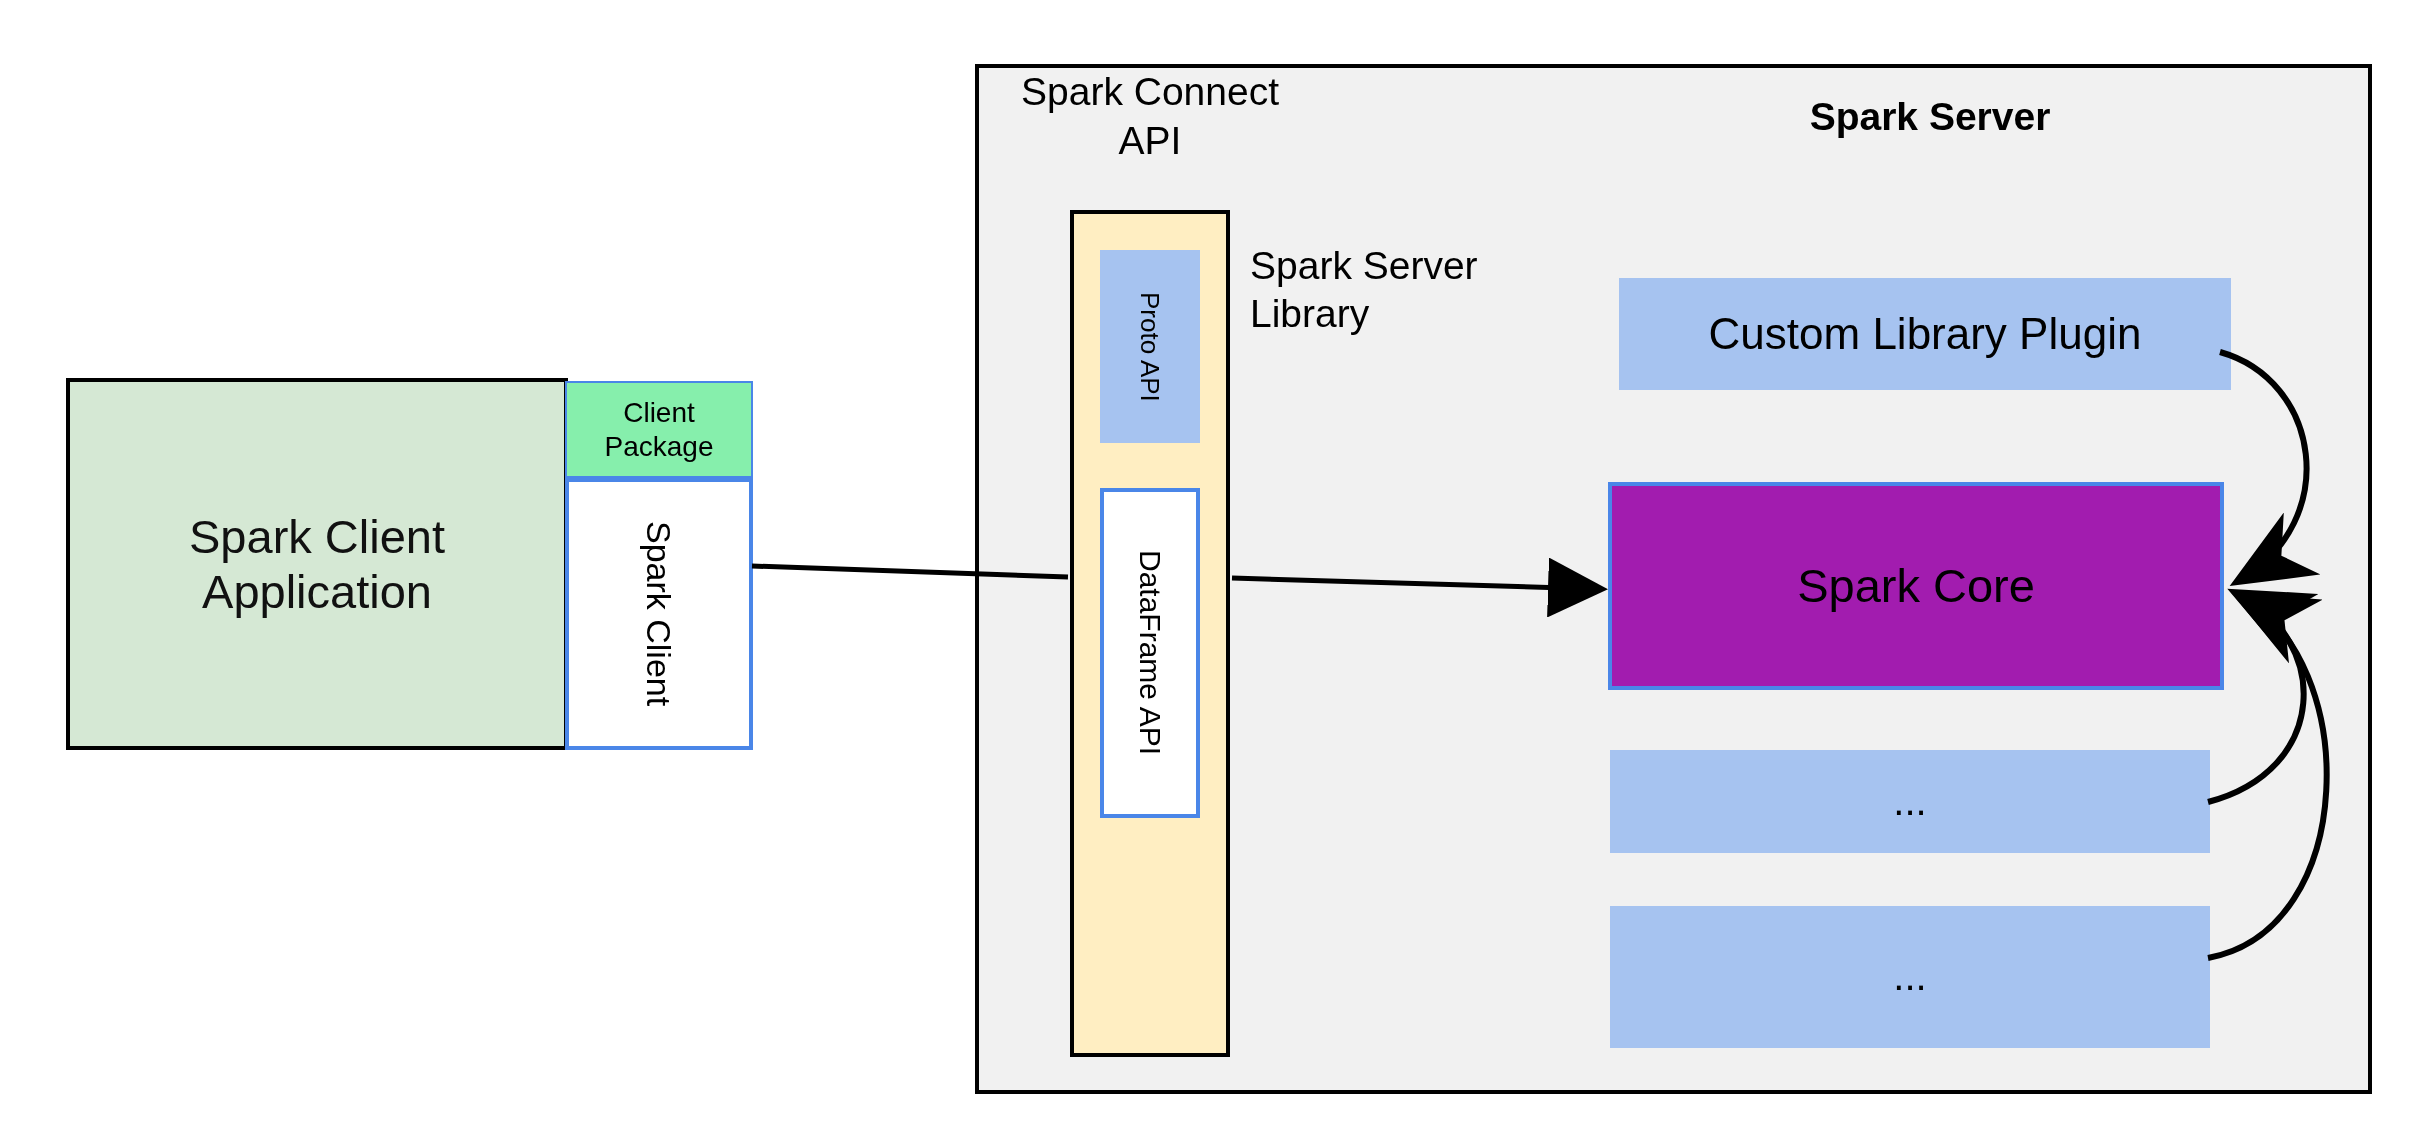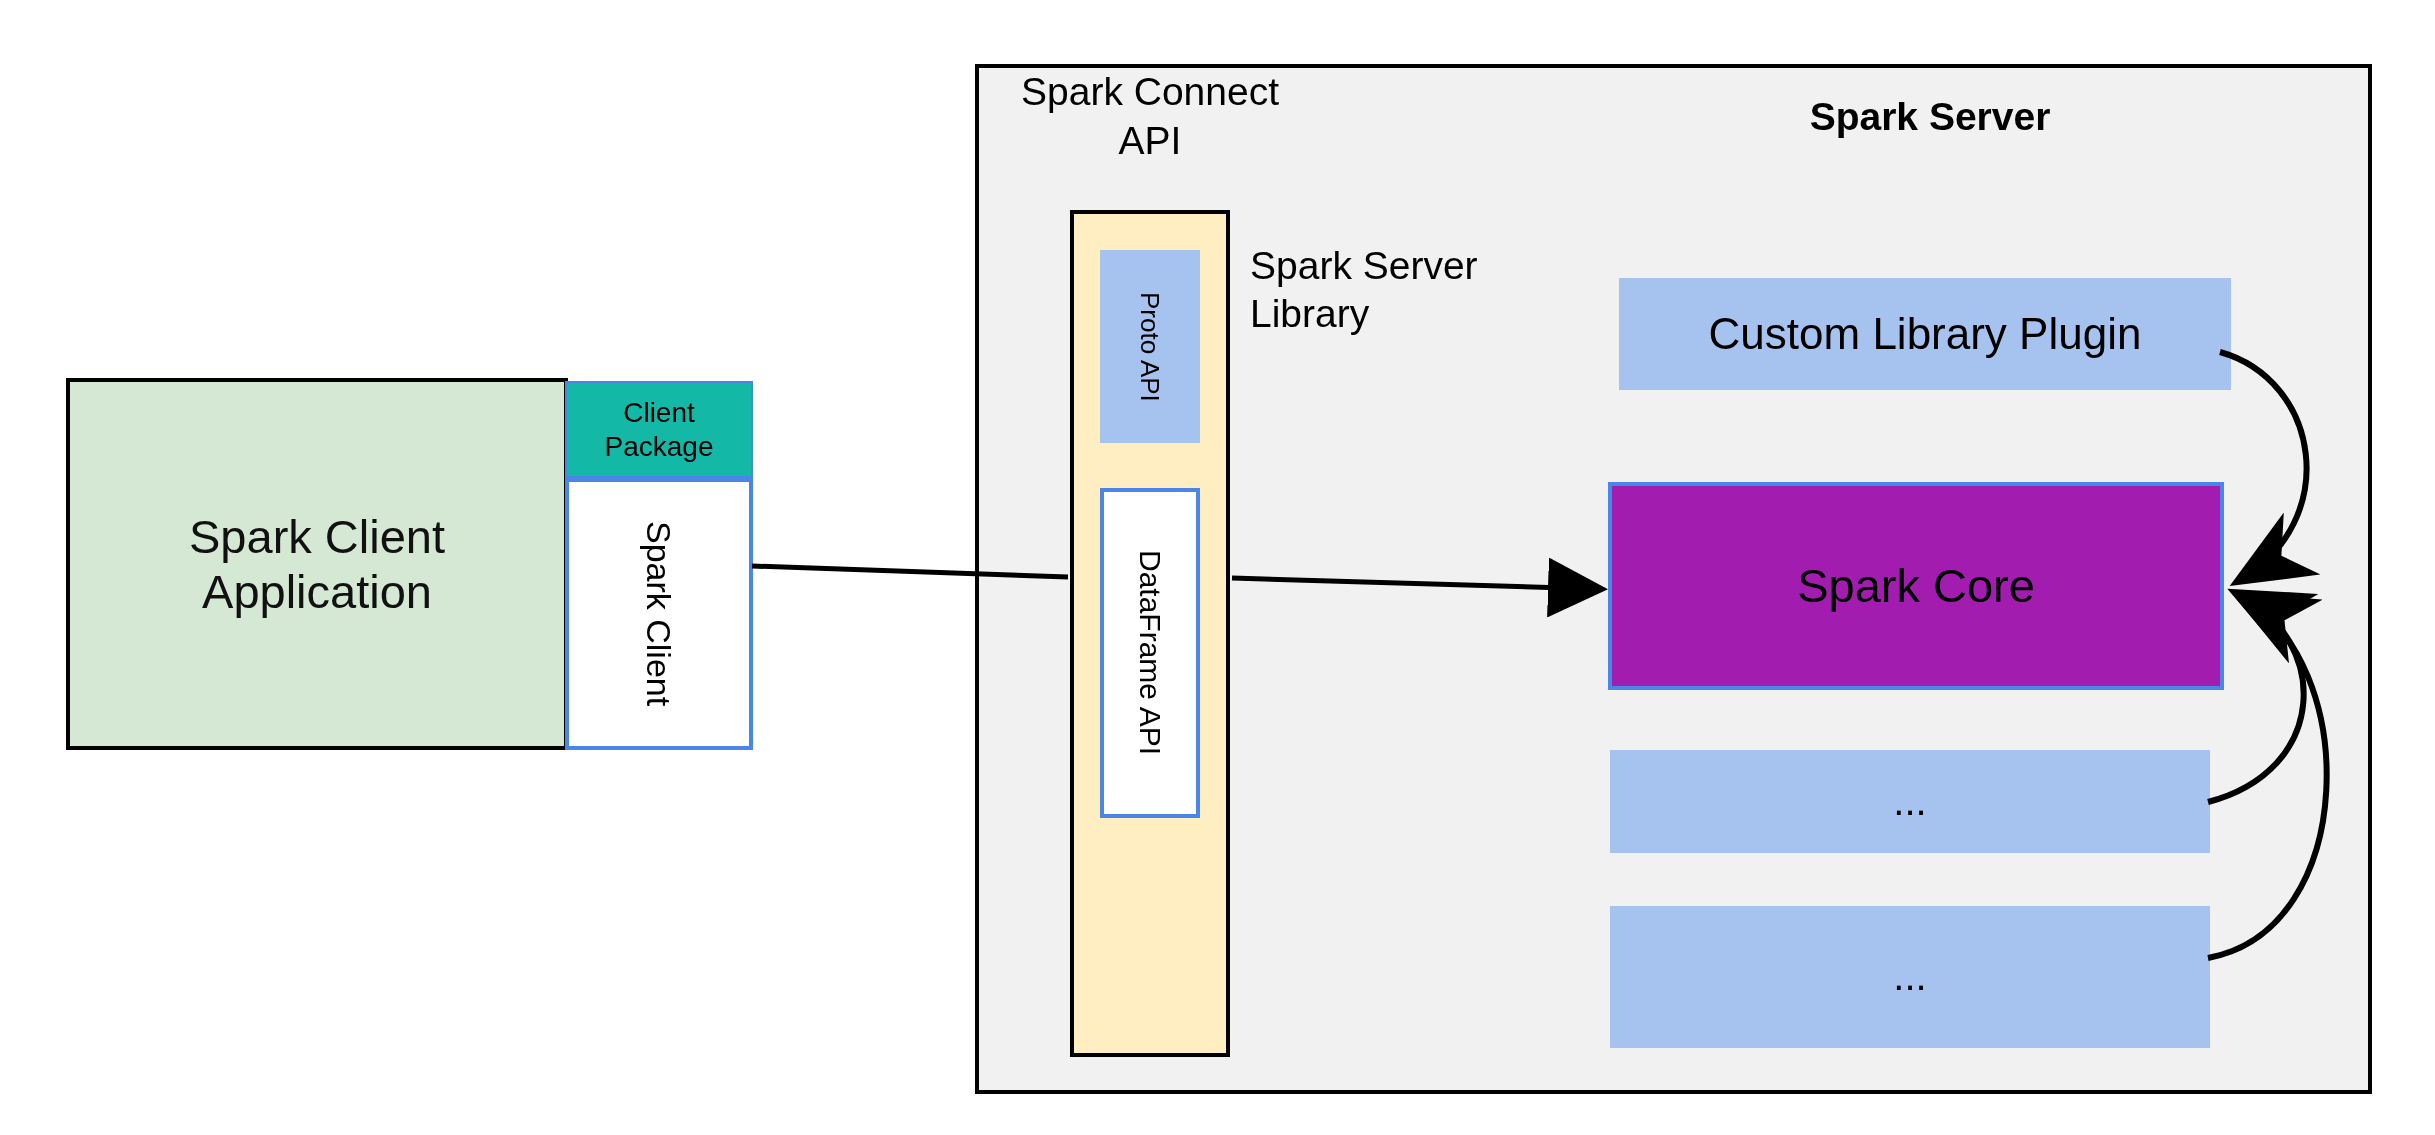--- a/index.html
+++ b/index.html
@@ -36,21 +36,21 @@
     background: #d5e8d4;
     border: 4px solid #000000;
     font-size: 47px;
     color: #111111;
   }
   #client-package-box {
     left: 565px;
     top: 381px;
     width: 188px;
     height: 97px;
-    background: #14b8a6;
+    background: #86efac;
     border: 2px solid #4a86e8;
     font-size: 28px;
   }
   #spark-client-box {
     left: 565px;
     top: 478px;
     width: 188px;
     height: 272px;
     background: #ffffff;
     border: 4px solid #4a86e8;

